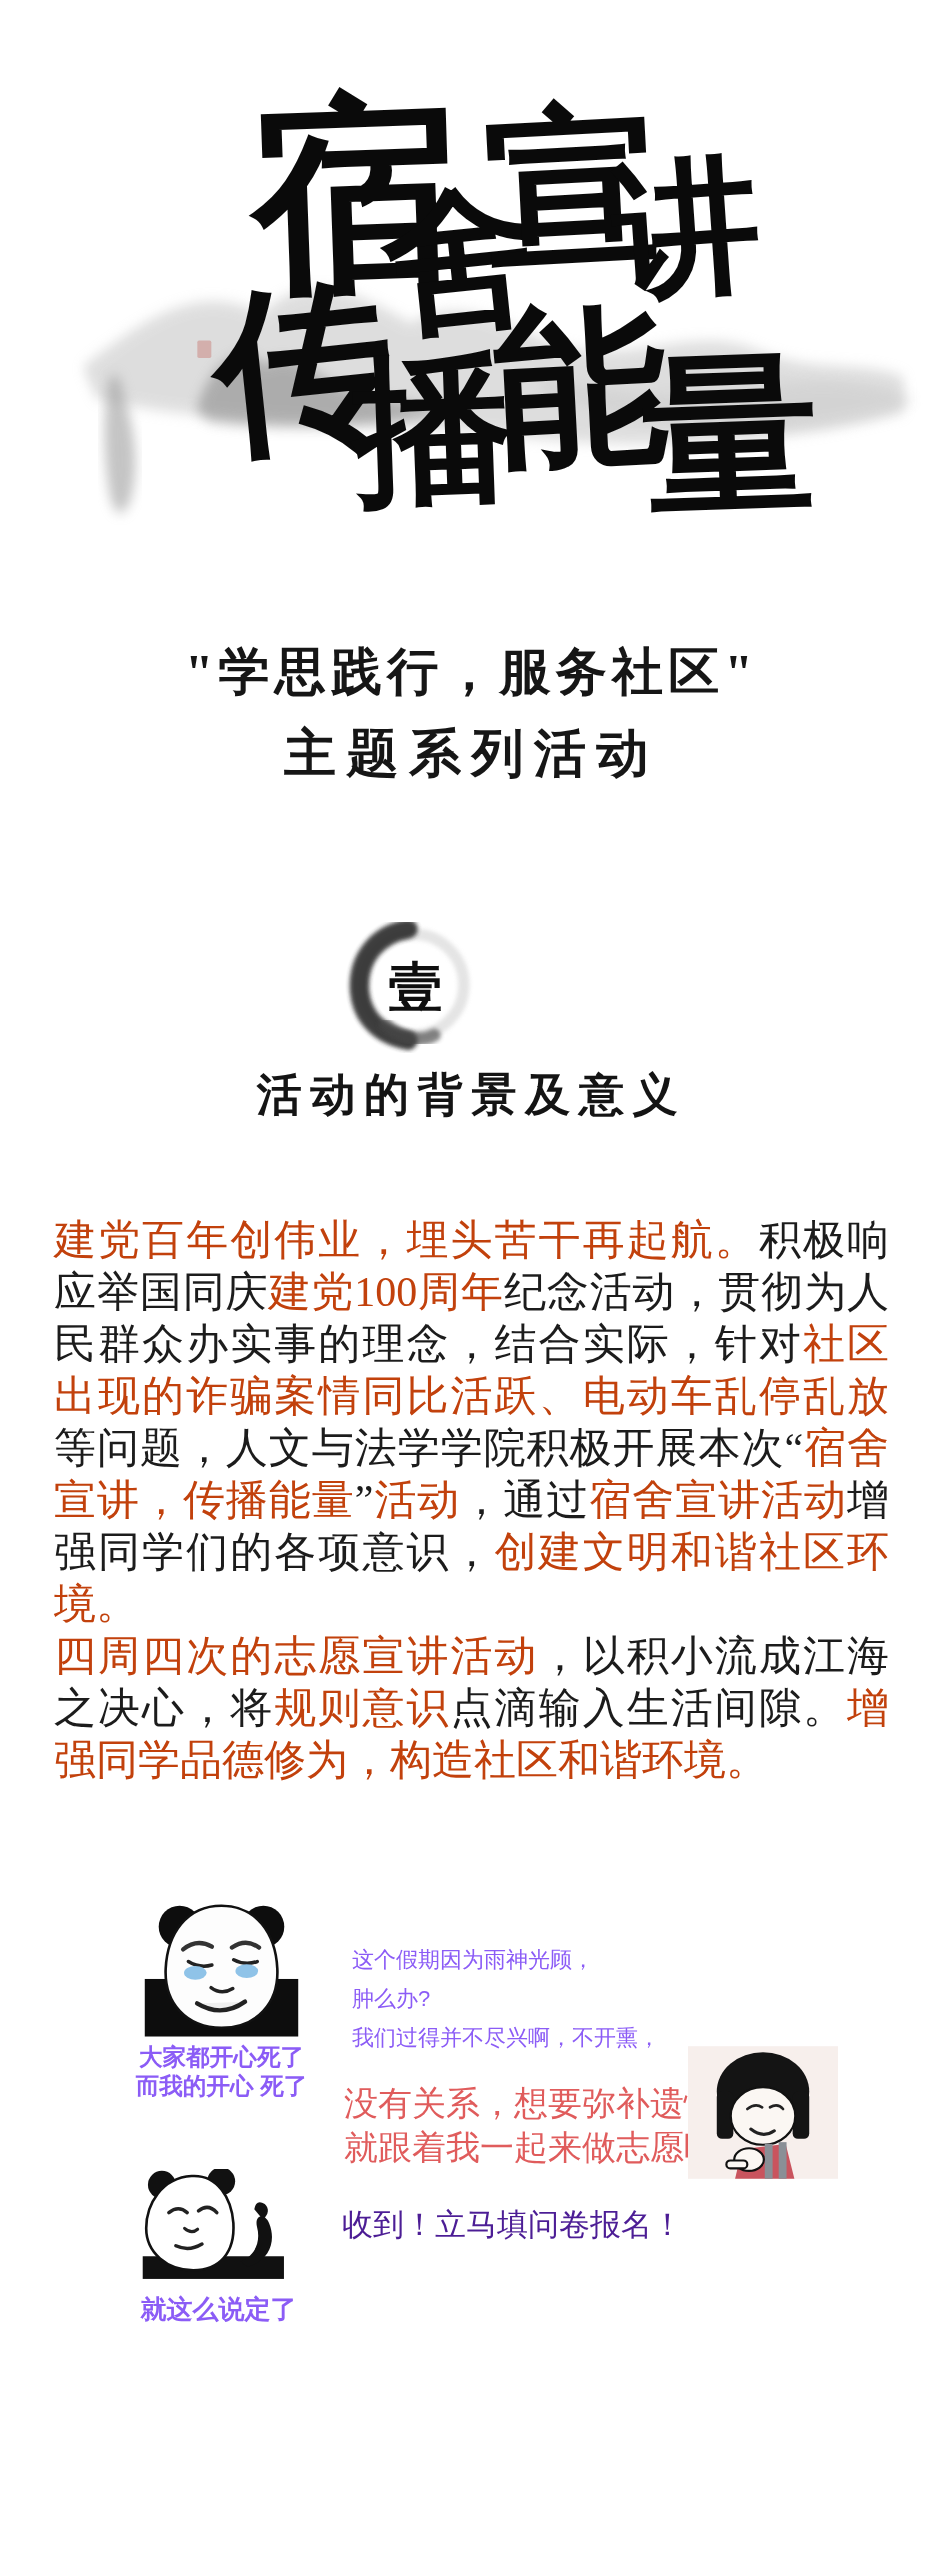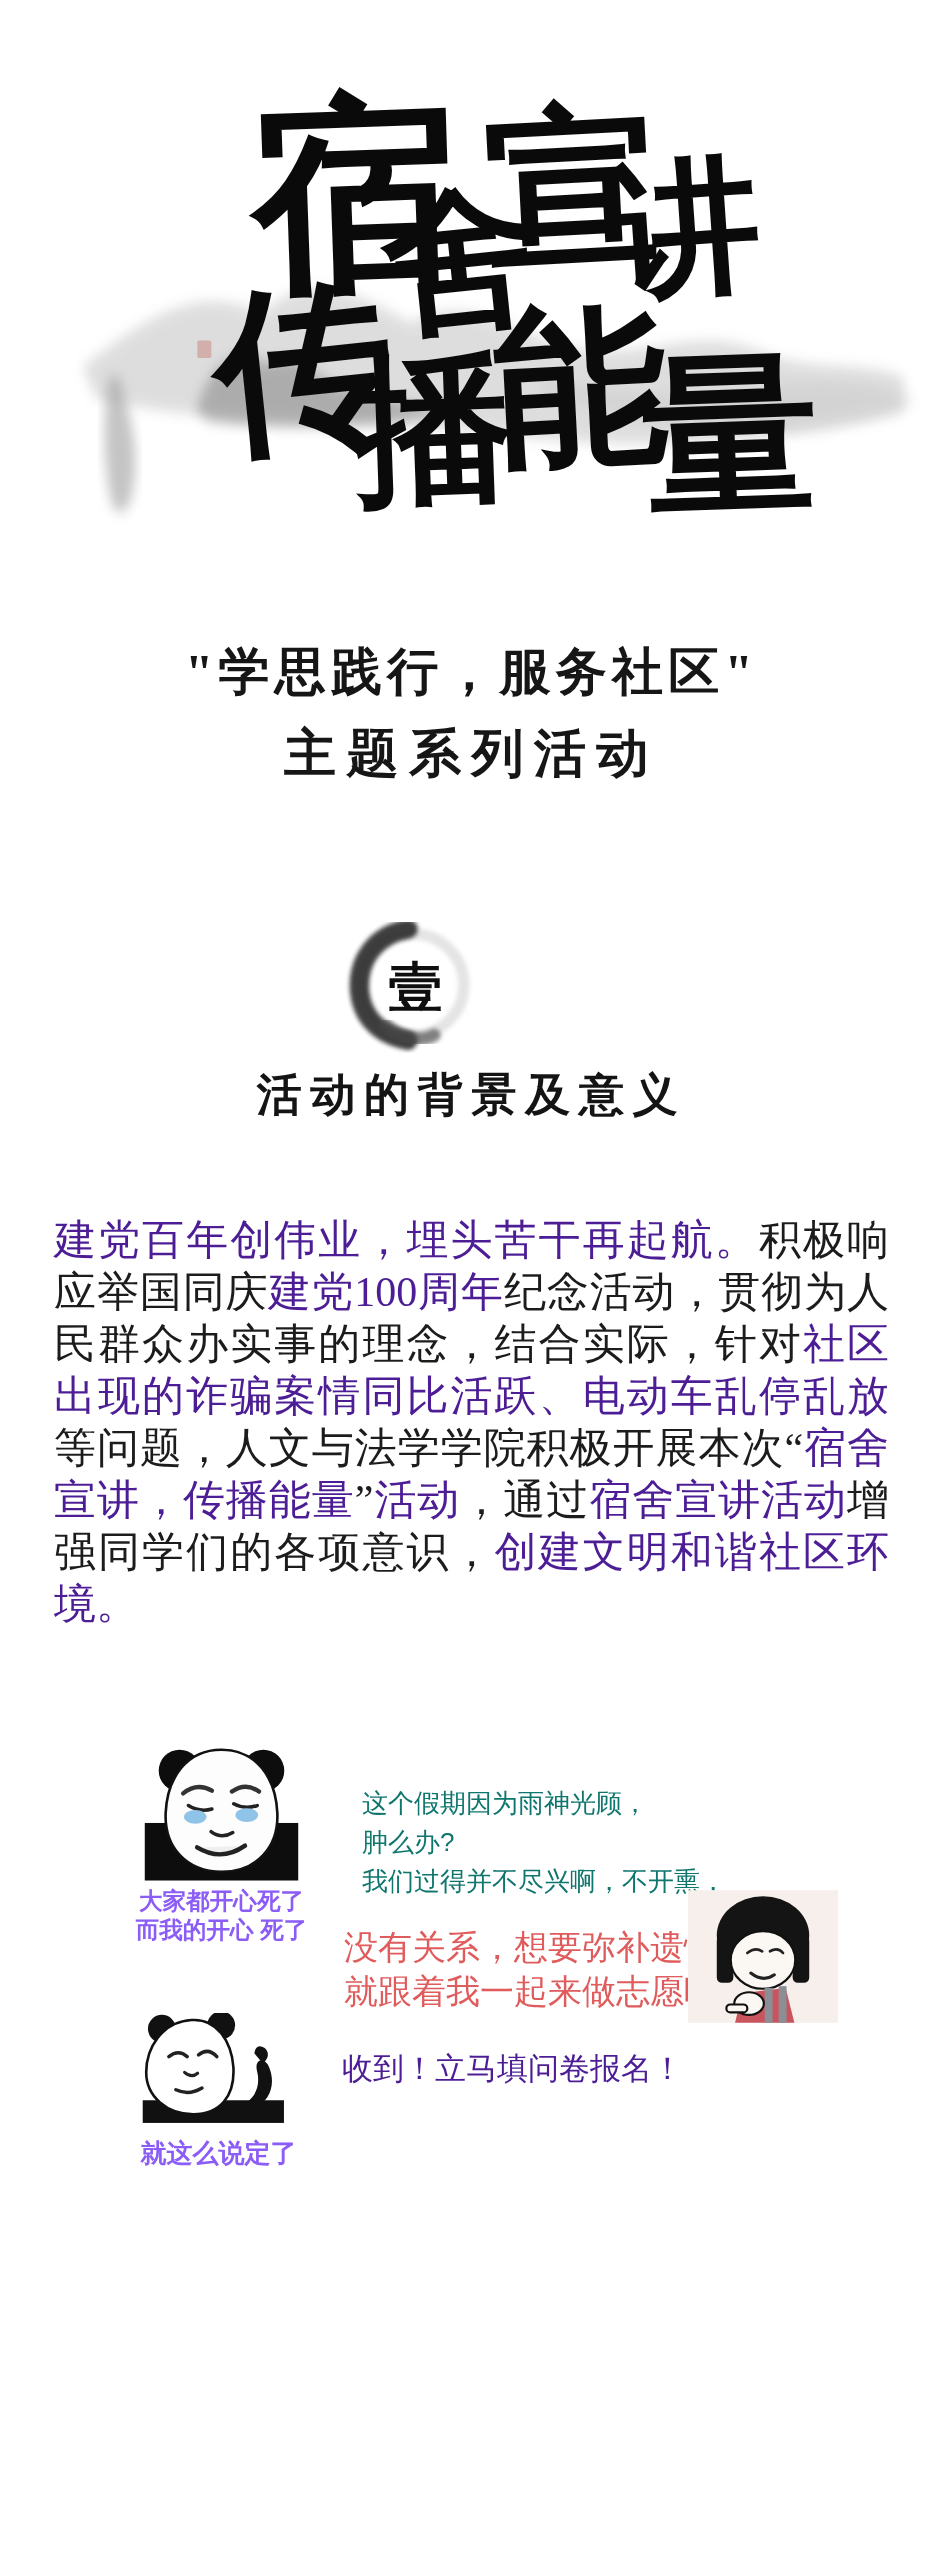--- a/index.html
+++ b/index.html
@@ -28,34 +28,34 @@
   
   .emblem{position:relative;width:148px;height:131px;margin:133px auto 0;transform:translateX(-63px);}
   .emblem svg{position:absolute;inset:0;}
   .emblem .num{position:absolute;left:54px;top:30px;font-size:54px;font-weight:700;color:#0f0f0f;}
   .section-title{margin-top:12.2px;text-align:center;font-size:45px;letter-spacing:8.7px;color:#141414;}
 
   
   .body-text{width:835px;margin:89px 0 0 54px;font-size:42px;line-height:52px;
              text-align:justify;color:#1c1c1c;}
   .body-text p{margin:0;}
-  .run.red{color:#4c1d95;}
+  .run.red{color:#c2410c;}
   .run.black{color:#1c1c1c;}
 
   
   .chat{position:relative;margin-top:98px;height:559px;
         font-family:"Liberation Sans","DejaVu Sans",sans-serif;}
   .meme-card{position:absolute;text-align:center;}
   .meme1{left:129px;top:12.2px;width:185px;}
   .meme2{left:688px;top:162px;width:150px;height:133px;}
   .meme3{left:131px;top:285px;width:175px;}
   .meme-caption{font-weight:700;color:#8b5cf6;font-size:23.6px;line-height:29px;}
   .meme3 .meme-caption{font-size:26px;margin-top:13px;}
   .msg{position:absolute;}
-  .msg-gray1{left:362px;top:56px;font-size:26px;line-height:39px;color:#0f766e;font-weight:200;}
+  .msg-gray1{left:352px;top:56px;font-size:22px;line-height:39px;color:#8b5cf6;font-weight:200;}
   .msg-red{left:344px;top:197px;font-size:34px;line-height:44px;color:#e05c5c;font-weight:300;}
   .msg-gray2{left:342px;top:320px;font-size:31px;color:#4c1d95;font-weight:200;}
 </style>
 </head>
 <body>
 
 <div class="page">
 
   <div class="header">
     <svg class="ink-bg" viewBox="0 0 1080 620" preserveAspectRatio="none">
@@ -100,20 +100,23 @@
       <path d="M84,8 C48,14 26,42 28,78 C30,108 50,130 84,136" fill="none" stroke="#2b2b2b" stroke-width="22" stroke-linecap="round" opacity="0.9" filter="url(#iblur)"></path>
       <path d="M58,118 C74,133 98,139 114,130" fill="none" stroke="#4a4a4a" stroke-width="15" stroke-linecap="round" opacity="0.65" filter="url(#iblur)"></path>
     </svg>
     <span class="num">壹</span>
   </div>
   <h2 class="section-title" style="font-weight:700;margin:12.2px 0 0 0;">活动的背景及意义</h2>
 
   <div class="body-text">
     <p>
       <span class="run red">建党百年创伟业，埋头苦干再起航。</span><span class="run black">积极响应举国同庆</span><span class="run red">建党100周年</span><span class="run black">纪念活动，贯彻为人民群众办实事的理念，结合实际，针对</span><span class="run red">社区出现的诈骗案情同比活跃、电动车乱停乱放</span><span class="run black">等问题，人文与法学学院积极开展本次“</span><span class="run red">宿舍宣讲，传播能量</span><span class="run black">”</span><span class="run red">活动</span><span class="run black">，通过</span><span class="run red">宿舍宣讲活动</span><span class="run black">增强同学们的各项意识，</span><span class="run red">创建文明和谐社区环境。</span>
+    </p>
+    <p>
+      <span class="run red">四周四次的志愿宣讲活动</span><span class="run black">，以积小流成江海之决心，将</span><span class="run red">规则意识</span><span class="run black">点滴输入生活间隙。</span><span class="run red">增强同学品德修为，构造社区和谐环境。</span>
     </p>
   </div>
 
   <div class="chat">
 
     <div class="meme-card meme1">
       <svg width="175" height="143" viewBox="0 0 200 164">
         <rect x="12" y="94" width="176" height="66" fill="#0d0d0d"></rect>
         <circle cx="52" cy="34" r="24" fill="#0d0d0d"></circle>
         <circle cx="148" cy="34" r="24" fill="#0d0d0d"></circle>

